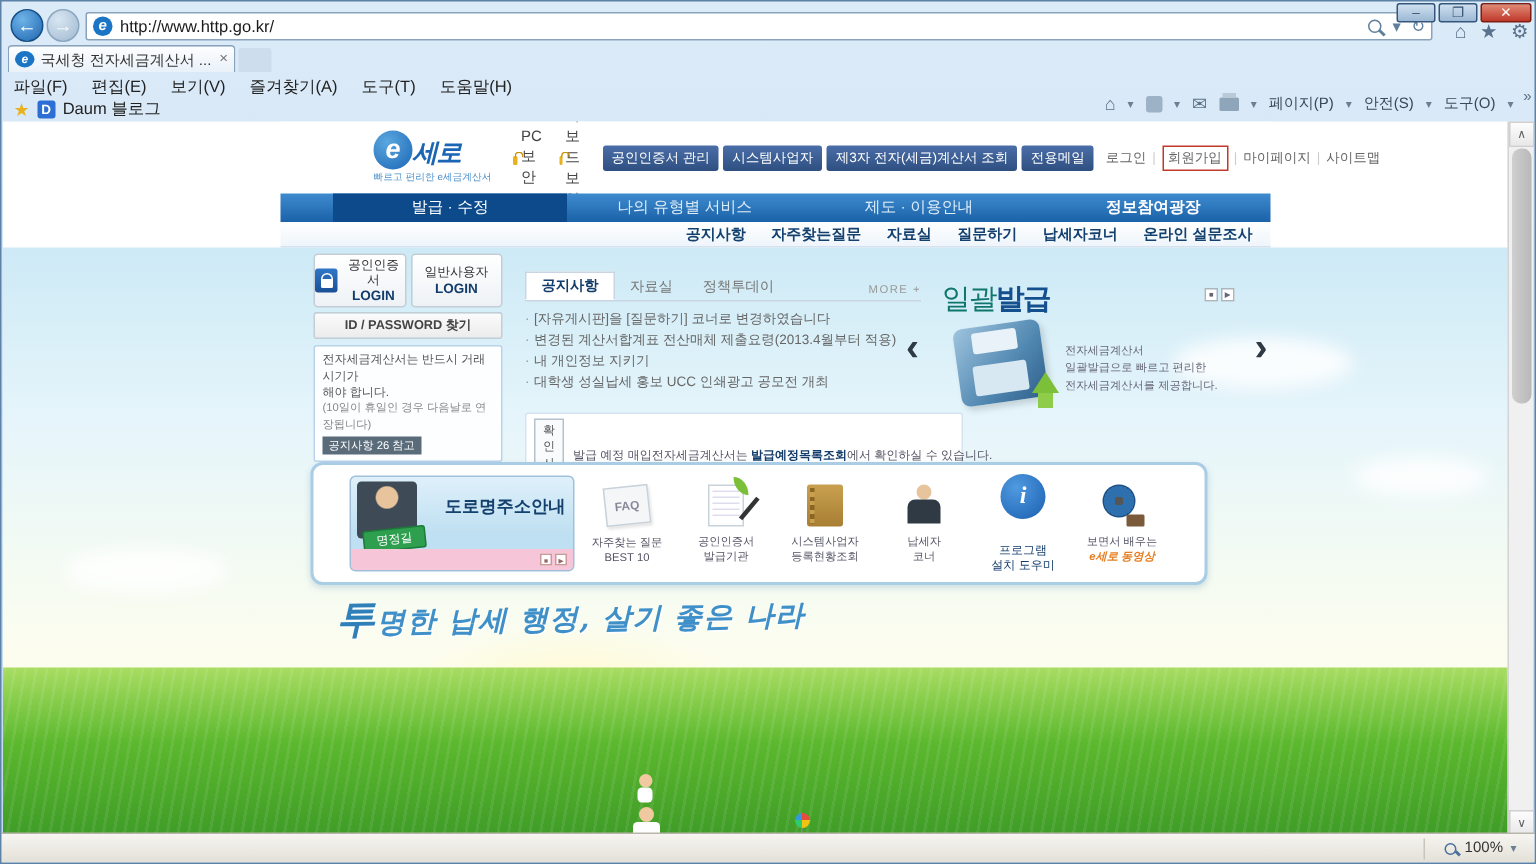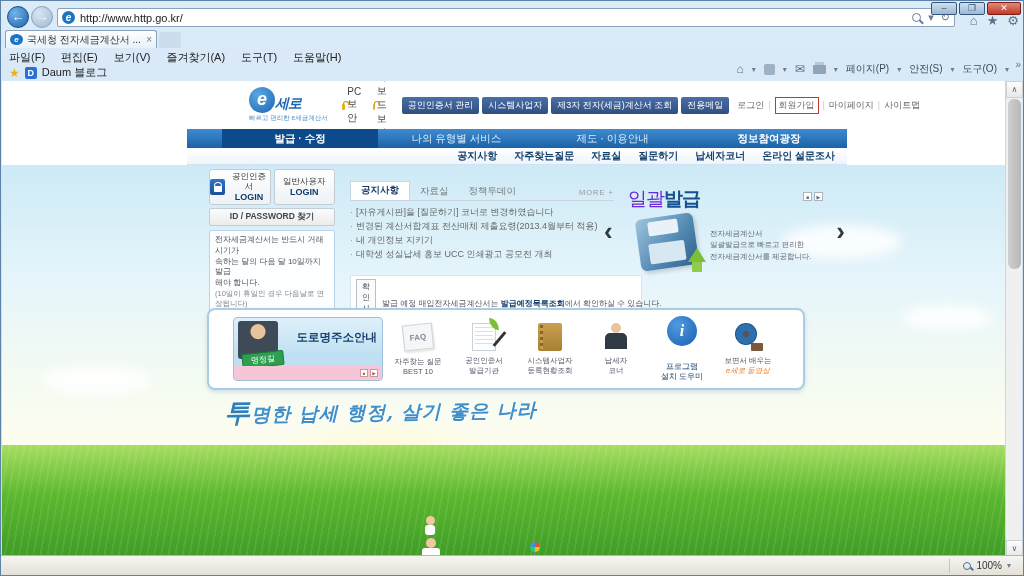--- a/index.html
+++ b/index.html
@@ -65,39 +65,39 @@
   .grass:before { content:""; position:absolute; inset:0;
            background:repeating-linear-gradient(100deg, rgba(255,255,255,.08) 0 2px, rgba(0,0,0,0) 2px 7px); }
 
   
   .site-header { position:absolute; left:185px; top:0; width:660px; height:48px; background:#fff;
                  display:flex; align-items:center; }
   .logo { margin-left:62px; width:105px; position:relative; }
   .logo-row { display:flex; align-items:flex-end; }
   .logo-e { width:26px; height:26px; border-radius:50%; background:radial-gradient(circle at 35% 30%,#5aa7e0,#1b66b4);
             color:#fff; font-weight:bold; font-size:18px; font-style:italic; text-align:center; line-height:25px; }
-  .logo-name { color:#1b66b4; font-weight:bold; font-size:14px; font-style:italic; letter-spacing:-1px; }
+  .logo-name { color:#1b66b4; font-weight:bold; font-size:17px; font-style:italic; letter-spacing:-1px; }
   .logo-tag { font-size:6.5px; color:#4a8fca; margin-top:1px; white-space:nowrap; }
   .sec-links { display:flex; gap:8px; margin-left:14px; align-items:center; }
   .sec-item { display:flex; align-items:center; gap:2px; font-size:10px; color:#444; }
   .lock-ic { width:7px; height:6px; background:#e8b21e; border-radius:1px; position:relative; display:inline-block; margin-top:3px;}
   .lock-ic:before { content:""; position:absolute; left:1px; top:-3px; width:4px; height:3px;
                     border:1px solid #c79410; border-bottom:none; border-radius:3px 3px 0 0; }
   .hdr-btns { display:flex; gap:3px; margin-left:10px; }
   .hdr-btn { background:linear-gradient(#4a6ea8,#2e4f80); color:#fff; font-size:9px; padding:2px 6px;
              border-radius:2px; white-space:nowrap; }
   .user-links { display:flex; align-items:center; margin-left:8px; font-size:9px; color:#666; gap:4px; white-space:nowrap;}
   .user-links .sep { color:#ccc; }
   .join-hl { border:1px solid #c0392b; padding:1px 3px; }
 
   
   .mainnav { position:absolute; left:185px; top:48px; width:660px; height:19px;
              background:linear-gradient(#3f8bd0,#1b62a8); display:flex; }
   .mainnav .nav-it { flex:1; color:#dcecf8; text-align:center; line-height:19px; font-size:10.5px; }
-  .mainnav .nav-it.active { background:#0c4a8c; color:#fff; font-weight:bold;margin-left:35px; }
+  .mainnav .nav-it.active { background:#0c4a8c; color:#fff; font-weight:normal;margin-left:35px; }
   .mainnav .nav-it.strong { color:#fff; font-weight:bold; }
   .subnav { position:absolute; left:185px; top:67px; width:660px; height:17px; background:linear-gradient(#fff,#eef5fb);
             border-bottom:1px solid #d3e2ee; display:flex; justify-content:flex-end; gap:17px; align-items:center;
             padding-right:12px; }
   .subnav span { font-size:10px; font-weight:bold; color:#14406e; }
 
   
   .login-panel { position:absolute; left:207px; top:88px; width:126px; }
   .login-btns { display:flex; gap:3px; }
   .lg-btn { flex:1; background:linear-gradient(#fff,#eef2f6); border:1px solid #c3cdd6; border-radius:3px;
@@ -138,21 +138,21 @@
   
   .confirm-row { position:absolute; left:348px; top:194px; width:292px; border:1px solid #d5e4ef; background:#fff;
                  display:flex; align-items:center; padding:3px 5px; gap:6px; border-radius:2px; }
   .confirm-badge { border:1px solid #b5c2cc; color:#555; font-size:8px; padding:1px 5px; background:#fafbfc; }
   .confirm-txt { font-size:8px; color:#556; white-space:nowrap; }
   .confirm-txt b { color:#123c6b; }
 
   
   .bulk { position:absolute; left:608px; top:95px; width:235px; height:110px; }
   .bulk-title { position:absolute; left:18px; top:10px; font-size:19px; letter-spacing:-1px; }
-  .bulk-title .t1 { color:#6d28d9; } .bulk-title .t2 { color:#14508e; font-weight:bold; }
+  .bulk-title .t1 { color:#0f766e; } .bulk-title .t2 { color:#14508e; font-weight:bold; }
   .bulk-ctrl { position:absolute; right:22px; top:16px; display:flex; gap:2px; }
   .bulk-ctrl span { width:9px; height:9px; border:1px solid #aab6c0; background:#fff; font-size:5px; line-height:8px;
                     text-align:center; color:#667; }
   .arrow-big { position:absolute; top:42px; font-size:26px; color:#2f3a44; font-weight:bold; line-height:1; }
   .floppy { position:absolute; left:28px; top:40px; width:58px; height:52px;
             background:linear-gradient(135deg,#9fc4de,#4f86b0 60%,#2f5f8a); border-radius:6px; transform:rotate(-8deg);
             box-shadow:2px 3px 4px rgba(0,0,0,.15); }
   .floppy:before { content:""; position:absolute; left:12px; top:4px; width:30px; height:14px; background:#e8f2f8; border-radius:2px; }
   .floppy:after { content:""; position:absolute; left:10px; top:26px; width:36px; height:20px; background:#d8e8f2; border-radius:2px; }
   .green-arrow { position:absolute; left:78px; top:72px; width:0; height:0; border-left:9px solid transparent;
@@ -172,21 +172,21 @@
   .road-sign { position:absolute; left:8px; top:34px; background:#2e9e4f; color:#fff; font-size:8px; padding:1px 8px;
                border-radius:2px; transform:rotate(-6deg); border:1px solid #1d7a38; }
   .road-strip { position:absolute; left:0; bottom:0; width:100%; height:14px; background:#f6c6d8; }
   .road-ctrl { position:absolute; right:4px; bottom:3px; display:flex; gap:2px; }
   .road-ctrl span { width:8px; height:8px; background:#fff; border:1px solid #c99; font-size:4.5px; line-height:7px;
                     text-align:center; color:#966; }
   .ql-item { flex:1; text-align:center; }
   .ql-icon { width:34px; height:30px; margin:0 auto 3px; position:relative; }
   .ql-label { font-size:7.5px; color:#556; line-height:1.3; white-space:nowrap; }
   .ql-label.strong { color:#123c6b; font-weight:normal; font-size:8px;margin-top:16px; }
-  .ql-label .movie { color:#e67e22; font-weight:normal; font-style:italic; }
+  .ql-label .movie { color:#e67e22; font-weight:bold; font-style:italic; }
   .ic-faq { width:30px; height:26px; background:#f4f6f8; border:1px solid #c8d2da; transform:rotate(-6deg);
             margin:2px auto 0; box-shadow:1px 2px 2px rgba(0,0,0,.1); font-size:8px; color:#889; line-height:26px;
             text-align:center; font-weight:bold; }
   .ic-note { width:24px; height:28px; background:#fff; border:1px solid #c8d2da; margin:0 auto; position:relative; }
   .ic-note:before { content:""; position:absolute; left:2px; top:3px; width:18px; height:1px; background:#dde;
                     box-shadow:0 4px #dde,0 8px #dde,0 12px #dde,0 16px #dde; }
   .ic-note .leaf { position:absolute; right:-4px; top:-6px; width:10px; height:12px; background:#7cc03a;
                    border-radius:0 100% 0 100%; }
   .ic-note .pen { position:absolute; right:-6px; bottom:2px; width:3px; height:18px; background:#333;
                   transform:rotate(40deg); }
@@ -394,21 +394,20 @@
         <span class="cert-lock"></span>
         <span class="lg-txt"><span>공인인증서</span><b>LOGIN</b></span>
       </div>
       <div class="lg-btn">
         <span class="lg-txt"><span>일반사용자</span><b>LOGIN</b></span>
       </div>
     </div>
     <div class="find-bar">ID / PASSWORD 찾기</div>
     <div class="login-notice">
       <p>전자세금계산서는 반드시 거래시기가</p>
-      <p>속하는 달의 다음 달 10일까지 발급</p>
       <p>해야 합니다.</p>
       <p class="paren">(10일이 휴일인 경우 다음날로 연장됩니다)</p>
       <span class="notice-badge">공지사항 26 참고</span>
     </div>
     <div class="call-banner">
       <div class="call-t">국세상담이 필요할 땐</div>
       <div class="call-row">
         <span class="call-name">국세청</span>
         <span class="digit">1</span>
         <span class="digit">2</span>

